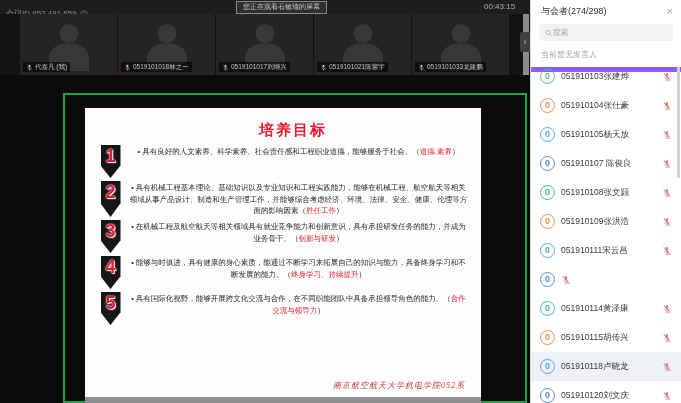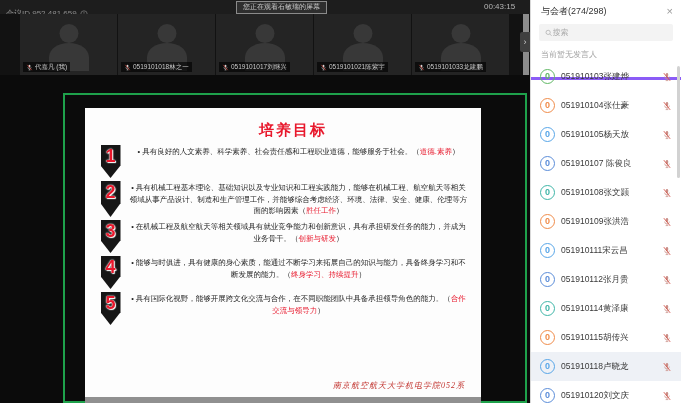--- a/index.html
+++ b/index.html
@@ -44,21 +44,21 @@
   .slide-bottom-strip{position:absolute;left:0;bottom:0;width:100%;height:6px;background:#909090;}
 
   
   #sidebar{position:absolute;left:530px;top:0;width:151px;height:403px;background:#fff;border-left:1px solid #d9d9d9;box-sizing:border-box;}
   .sb-header{height:23px;display:flex;align-items:center;padding:0 8px 0 10px;}
   .sb-title{flex:1;font-size:9px;color:#333;}
   .sb-close{color:#999;font-size:11px;line-height:11px;cursor:pointer;}
   .sb-search{margin:1px 8px 4px;height:17px;background:#f3f3f3;border-radius:2px;display:flex;align-items:center;padding:0 6px;}
   .sb-search input{border:none;outline:none;background:transparent;font-size:8px;color:#666;width:100%;padding:0;font-family:inherit;}
   .sb-search input::placeholder{color:#aaa;}
-  .sb-nospeaker{padding:4px 10px 17px;font-size:8px;color:#a3a3a3;border-bottom:3px solid #8b5cf6;}
+  .sb-nospeaker{padding:4px 10px 7px;font-size:8px;color:#a3a3a3;border-bottom:5px solid #8b5cf6;}
   .plist{position:absolute;top:62px;left:0;right:0;bottom:0;overflow:hidden;}
   .prow{height:29px;display:flex;align-items:center;padding:0 9px;gap:6px;box-sizing:border-box;cursor:pointer;}
   .avatar{width:15px;height:15px;flex:none;border-radius:50%;border:1px solid currentColor;font-size:9px;
       line-height:13px;text-align:center;box-sizing:border-box;font-weight:bold;}
   .pname{flex:1;font-size:8.5px;color:#3a3a3a;white-space:nowrap;overflow:hidden;}
   .pmic{flex:none;color:#c98f88;}
   .sb-scrollbar{position:absolute;right:1px;top:66px;width:3px;height:112px;background:#d2d2d2;border-radius:2px;cursor:pointer;}
 </style>
 </head>
 <body>
@@ -313,21 +313,20 @@
             <rect x="4.6" y="1.2" width="2.8" height="5" rx="1.4" fill="currentColor"></rect>
             <path d="M3.2 5.5a2.8 2.8 0 0 0 5.6 0" fill="none" stroke="currentColor" stroke-width="0.9"></path>
             <line x1="6" y1="8.6" x2="6" y2="10" stroke="currentColor" stroke-width="0.9"></line>
             <line x1="4.4" y1="10.3" x2="7.6" y2="10.3" stroke="currentColor" stroke-width="0.9"></line>
             <line x1="2.2" y1="1.4" x2="9.8" y2="10.6" stroke="#d2544a" stroke-width="1.1"></line>
           </svg>
         </div>
 
         <div class="prow">
           <div class="avatar" style="color: rgb(91, 141, 217);">0</div>
-          <div class="pname">051910112张月贵</div>
           <svg class="pmic" width="10" height="10" viewBox="0 0 12 12">
             <rect x="4.6" y="1.2" width="2.8" height="5" rx="1.4" fill="currentColor"></rect>
             <path d="M3.2 5.5a2.8 2.8 0 0 0 5.6 0" fill="none" stroke="currentColor" stroke-width="0.9"></path>
             <line x1="6" y1="8.6" x2="6" y2="10" stroke="currentColor" stroke-width="0.9"></line>
             <line x1="4.4" y1="10.3" x2="7.6" y2="10.3" stroke="currentColor" stroke-width="0.9"></line>
             <line x1="2.2" y1="1.4" x2="9.8" y2="10.6" stroke="#d2544a" stroke-width="1.1"></line>
           </svg>
         </div>
 
         <div class="prow">

